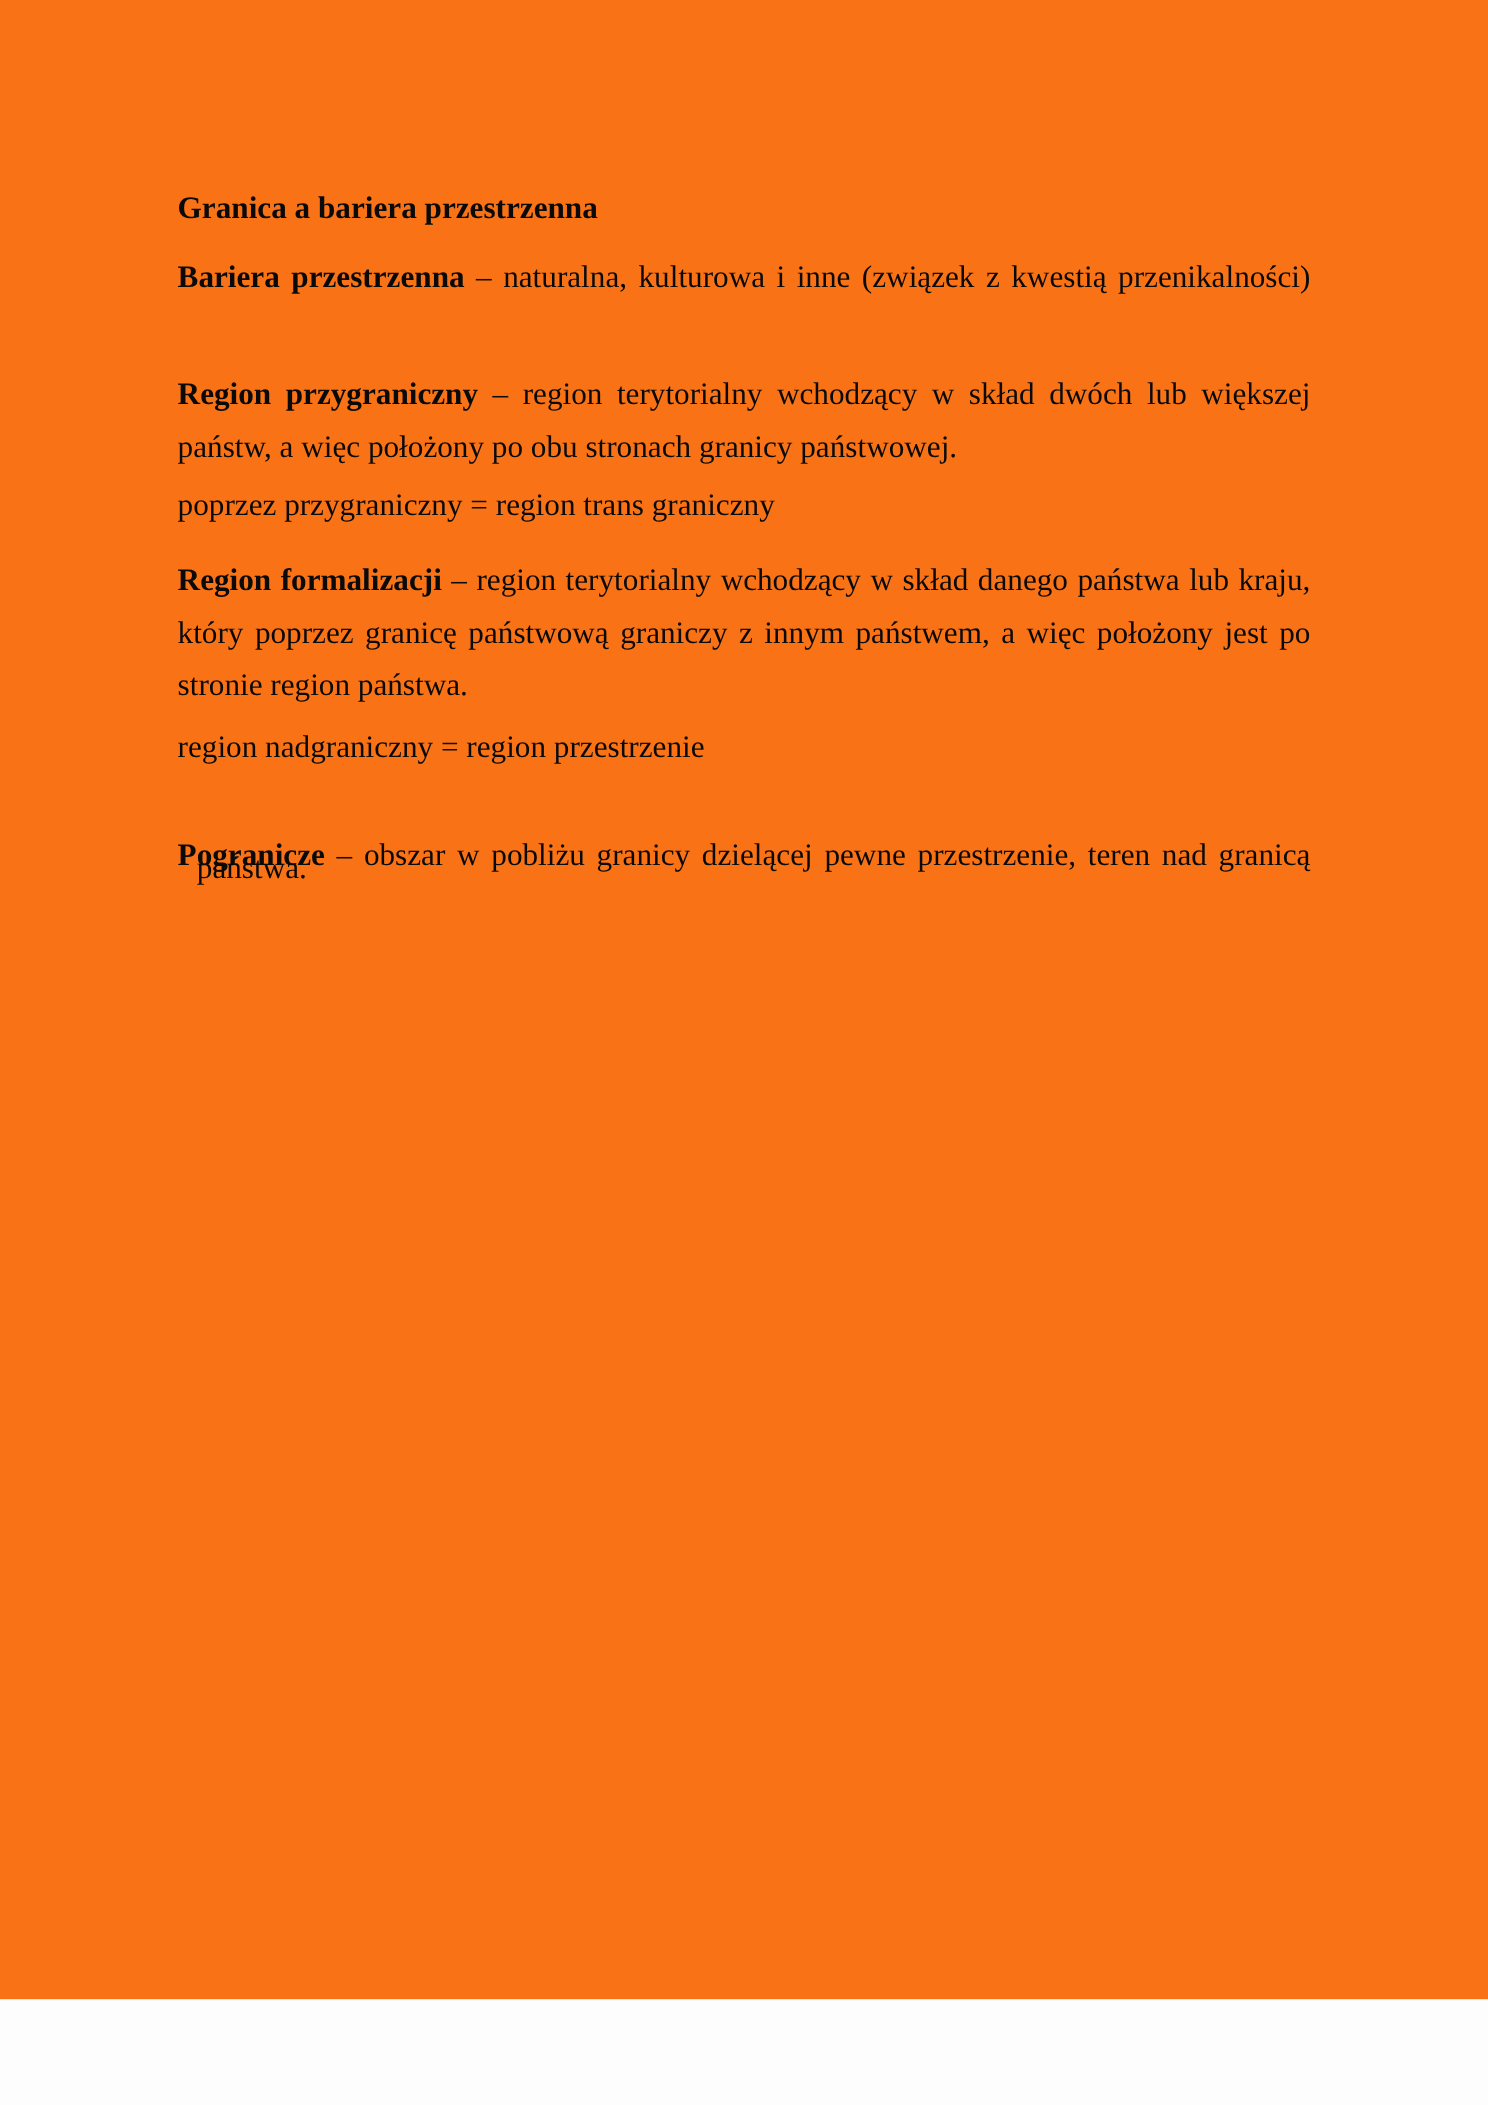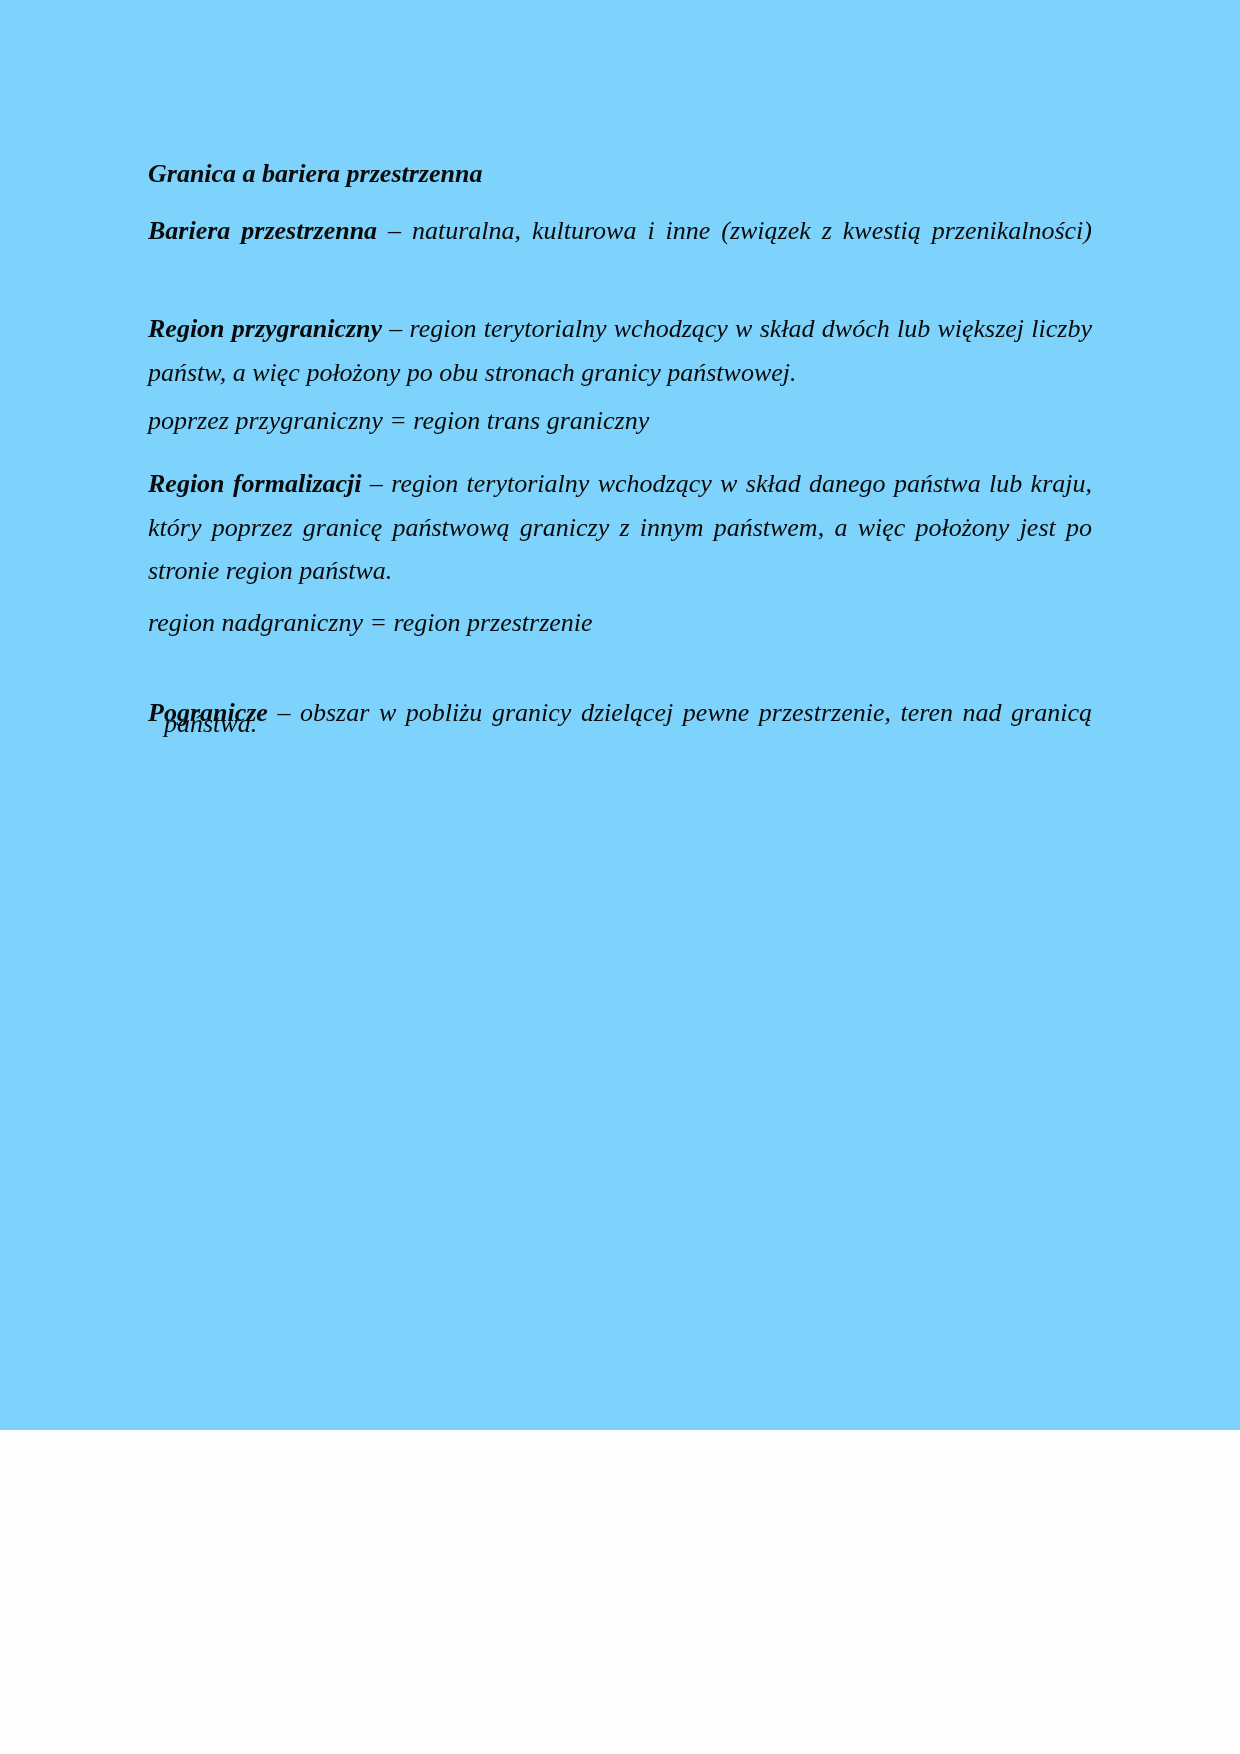--- a/index.html
+++ b/index.html
@@ -12,23 +12,22 @@
     height: 1754px;
     position: relative;
     overflow: hidden;
     font-family: "Liberation Serif", "DejaVu Serif", serif;
     color: #0a0a0a;
   }
   .page {
     position: absolute;
     left: 0; top: 0;
     width: 1240px;
-    height: 1430px;
-    background: #7dd3fc;
-    font-style: italic;
+    height: 1666px;
+    background: #f97316;
   }
   .line {
     position: absolute;
     left: 148px;
     width: 944px;
     height: 30px;
     line-height: 30px;
     font-size: 26px;
     white-space: nowrap;
   }

